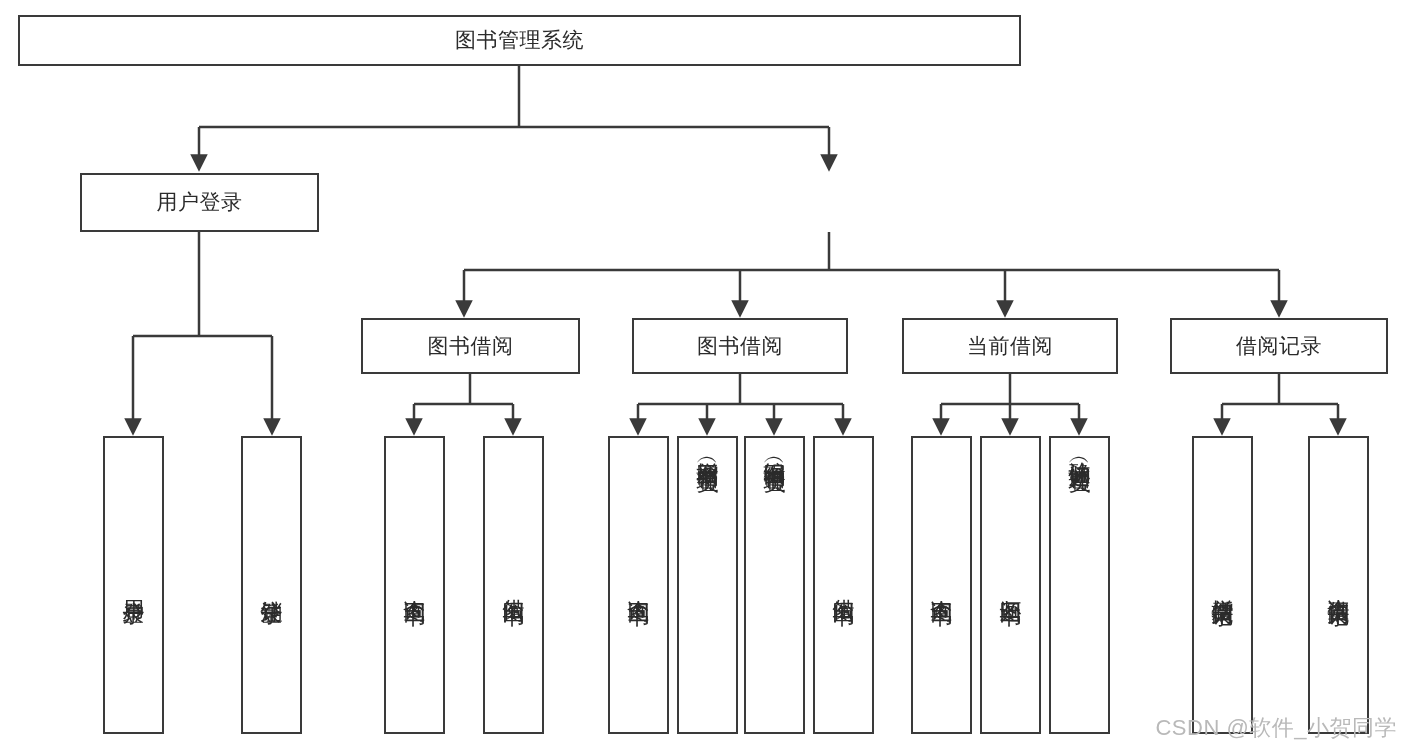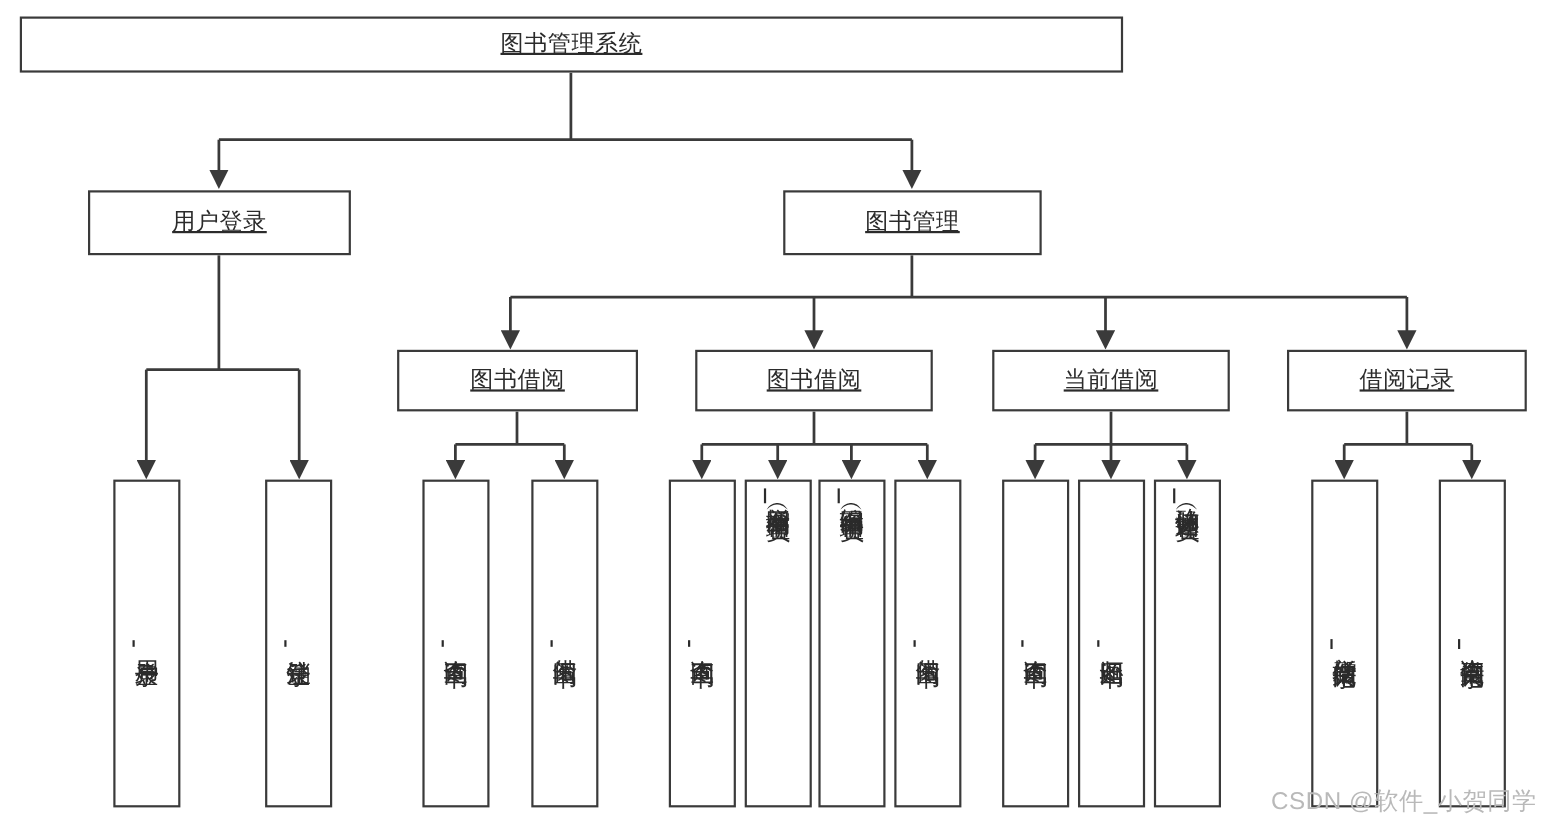--- a/index.html
+++ b/index.html
@@ -32,21 +32,20 @@
     background: #ffffff;
     display: flex;
     align-items: center;
     justify-content: center;
     color: #2b2b2b;
   }
   .node-label {
     display: block;
     text-align: left;
     line-height: 1.08;
-    text-decoration: underline;
   }
   .h-node .node-label {
     font-size: 21px;
     letter-spacing: 0.5px;
   }
   .v-node {
     padding: 6px 2px;
     align-items: flex-start;
     justify-content: center;
   }
@@ -127,23 +126,20 @@
   </svg>
 
   <div class="node h-node" style="left:18px; top:15px; width:1003px; height:51px;">
     <span class="node-label">图书管理系统</span>
   </div>
 
   <div class="node h-node" style="left:80px; top:173px; width:239px; height:59px;">
     <span class="node-label">用户登录</span>
   </div>
 
-  <div class="node h-node" style="left:712px; top:173px; width:235px; height:59px;">
-    <span class="node-label">图书管理</span>
-  </div>
 
   <div class="node h-node" style="left:361px; top:318px; width:219px; height:56px;">
     <span class="node-label">图书借阅</span>
   </div>
 
   <div class="node h-node" style="left:632px; top:318px; width:216px; height:56px;">
     <span class="node-label">图书借阅</span>
   </div>
 
   <div class="node h-node" style="left:1170px; top:318px; width:218px; height:56px;">

